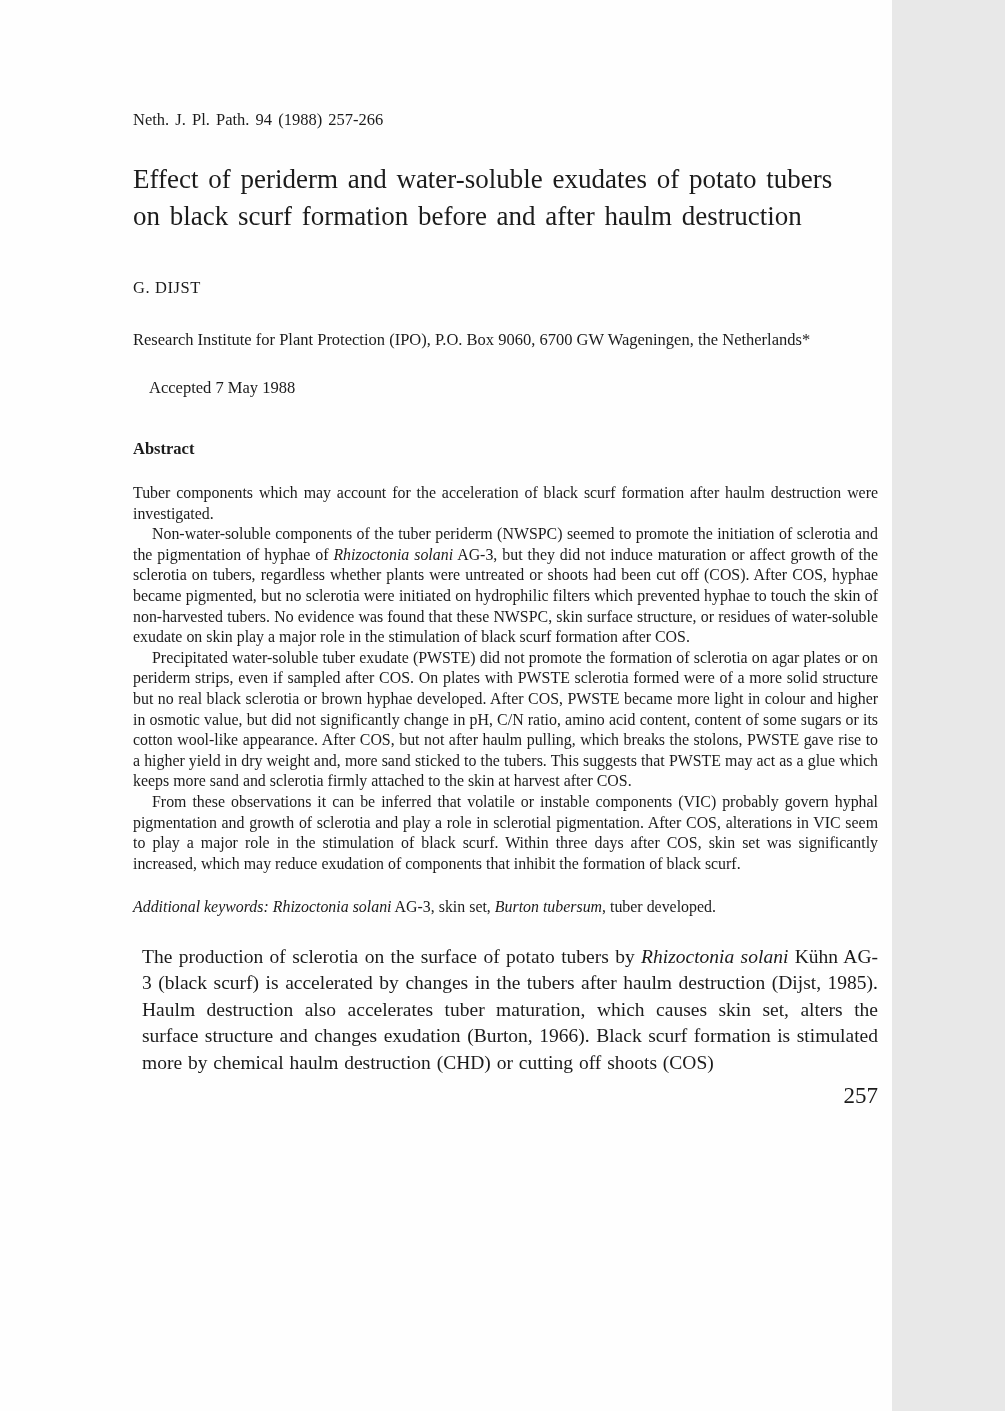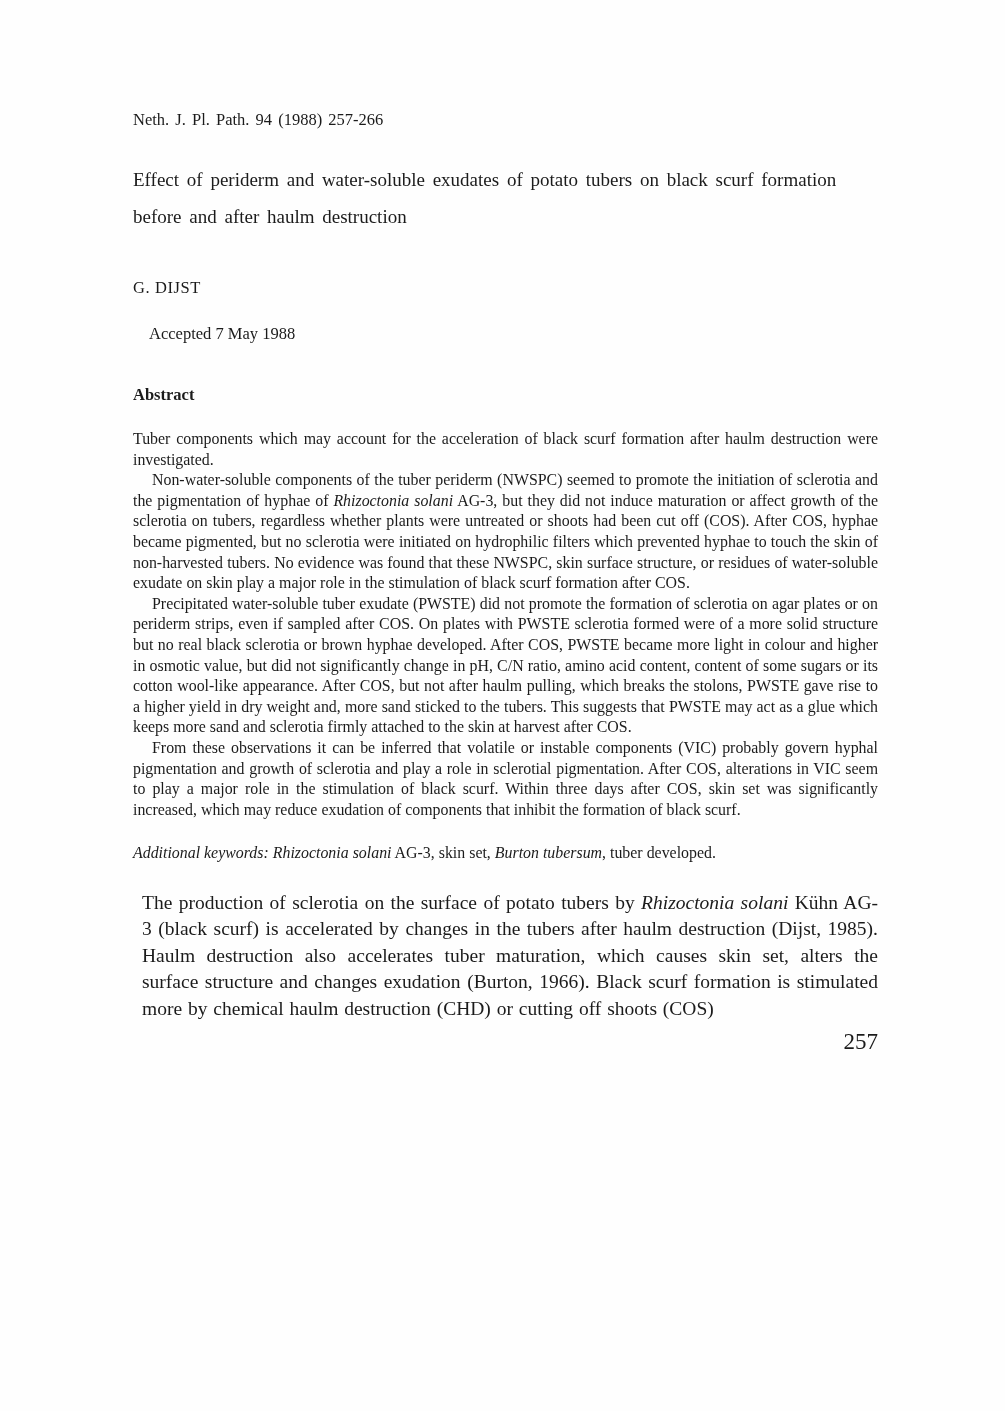--- a/index.html
+++ b/index.html
@@ -2,21 +2,21 @@
 <html lang="en"><head>
 <meta charset="utf-8">
 <style>
   html, body {
     margin: 0;
     padding: 0;
     background: #e8e8e8;
   }
   .page {
     position: relative;
-    width: 1005px;
+    width: 892px;
     height: 1411px;
     background: #fefefe;
     color: #1b1b1b;
     font-family: "Liberation Serif", "DejaVu Serif", serif;
     overflow: hidden;
   }
   .content {
     position: absolute;
     left: 133px;
     top: 0;
@@ -25,21 +25,21 @@
   .journal-ref {
     margin: 0;
     padding-top: 110px;
     font-size: 16.5px;
     line-height: 20px;
     word-spacing: 2px;
   }
   .paper-title {
     margin: 31px 0 0 0;
     width: 732px;
-    font-size: 19px;
+    font-size: 27px;
     line-height: 37px;
     font-weight: 400;
     word-spacing: 3px;
   }
   .author {
     margin: 43px 0 0 0;
     font-size: 16.5px;
     letter-spacing: 0.6px;
   }
   .affiliation {
@@ -98,20 +98,21 @@
 
 <div class="page">
   <div class="content">
 
     <p class="journal-ref">Neth. J. Pl. Path. 94 (1988) 257-266</p>
 
     <h1 class="paper-title">Effect of periderm and water-soluble exudates of potato tubers on black scurf formation before and after haulm destruction</h1>
 
     <p class="author">G. DIJST</p>
 
+    <p class="affiliation">Research Institute for Plant Protection (IPO), P.O. Box 9060, 6700 GW Wageningen, the Netherlands*</p>
 
     <p class="accepted">Accepted 7 May 1988</p>
 
     <h2 class="section-heading-sm">Abstract</h2>
 
     <div class="abstract-body">
       <p class="first"><span>Tuber components which may account for the acceleration of black scurf formation after haulm destruction were investigated.</span></p>
       <p class="indented"><span>Non-water-soluble components of the tuber periderm (NWSPC) seemed to promote the initiation of sclerotia and the pigmentation of hyphae of </span><em>Rhizoctonia solani</em><span> AG-3, but they did not induce maturation or affect growth of the sclerotia on tubers, regardless whether plants were untreated or shoots had been cut off (COS). After COS, hyphae became pigmented, but no sclerotia were initiated on hydrophilic filters which prevented hyphae to touch the skin of non-harvested tubers. No evidence was found that these NWSPC, skin surface structure, or residues of water-soluble exudate on skin play a major role in the stimulation of black scurf formation after COS.</span></p>
       <p class="indented"><span>Precipitated water-soluble tuber exudate (PWSTE) did not promote the formation of sclerotia on agar plates or on periderm strips, even if sampled after COS. On plates with PWSTE sclerotia formed were of a more solid structure but no real black sclerotia or brown hyphae developed. After COS, PWSTE became more light in colour and higher in osmotic value, but did not significantly change in pH, C/N ratio, amino acid content, content of some sugars or its cotton wool-like appearance. After COS, but not after haulm pulling, which breaks the stolons, PWSTE gave rise to a higher yield in dry weight and, more sand sticked to the tubers. This suggests that PWSTE may act as a glue which keeps more sand and sclerotia firmly attached to the skin at harvest after COS.</span></p>
       <p class="indented"><span>From these observations it can be inferred that volatile or instable components (VIC) probably govern hyphal pigmentation and growth of sclerotia and play a role in sclerotial pigmentation. After COS, alterations in VIC seem to play a major role in the stimulation of black scurf. Within three days after COS, skin set was significantly increased, which may reduce exudation of components that inhibit the formation of black scurf.</span></p>

